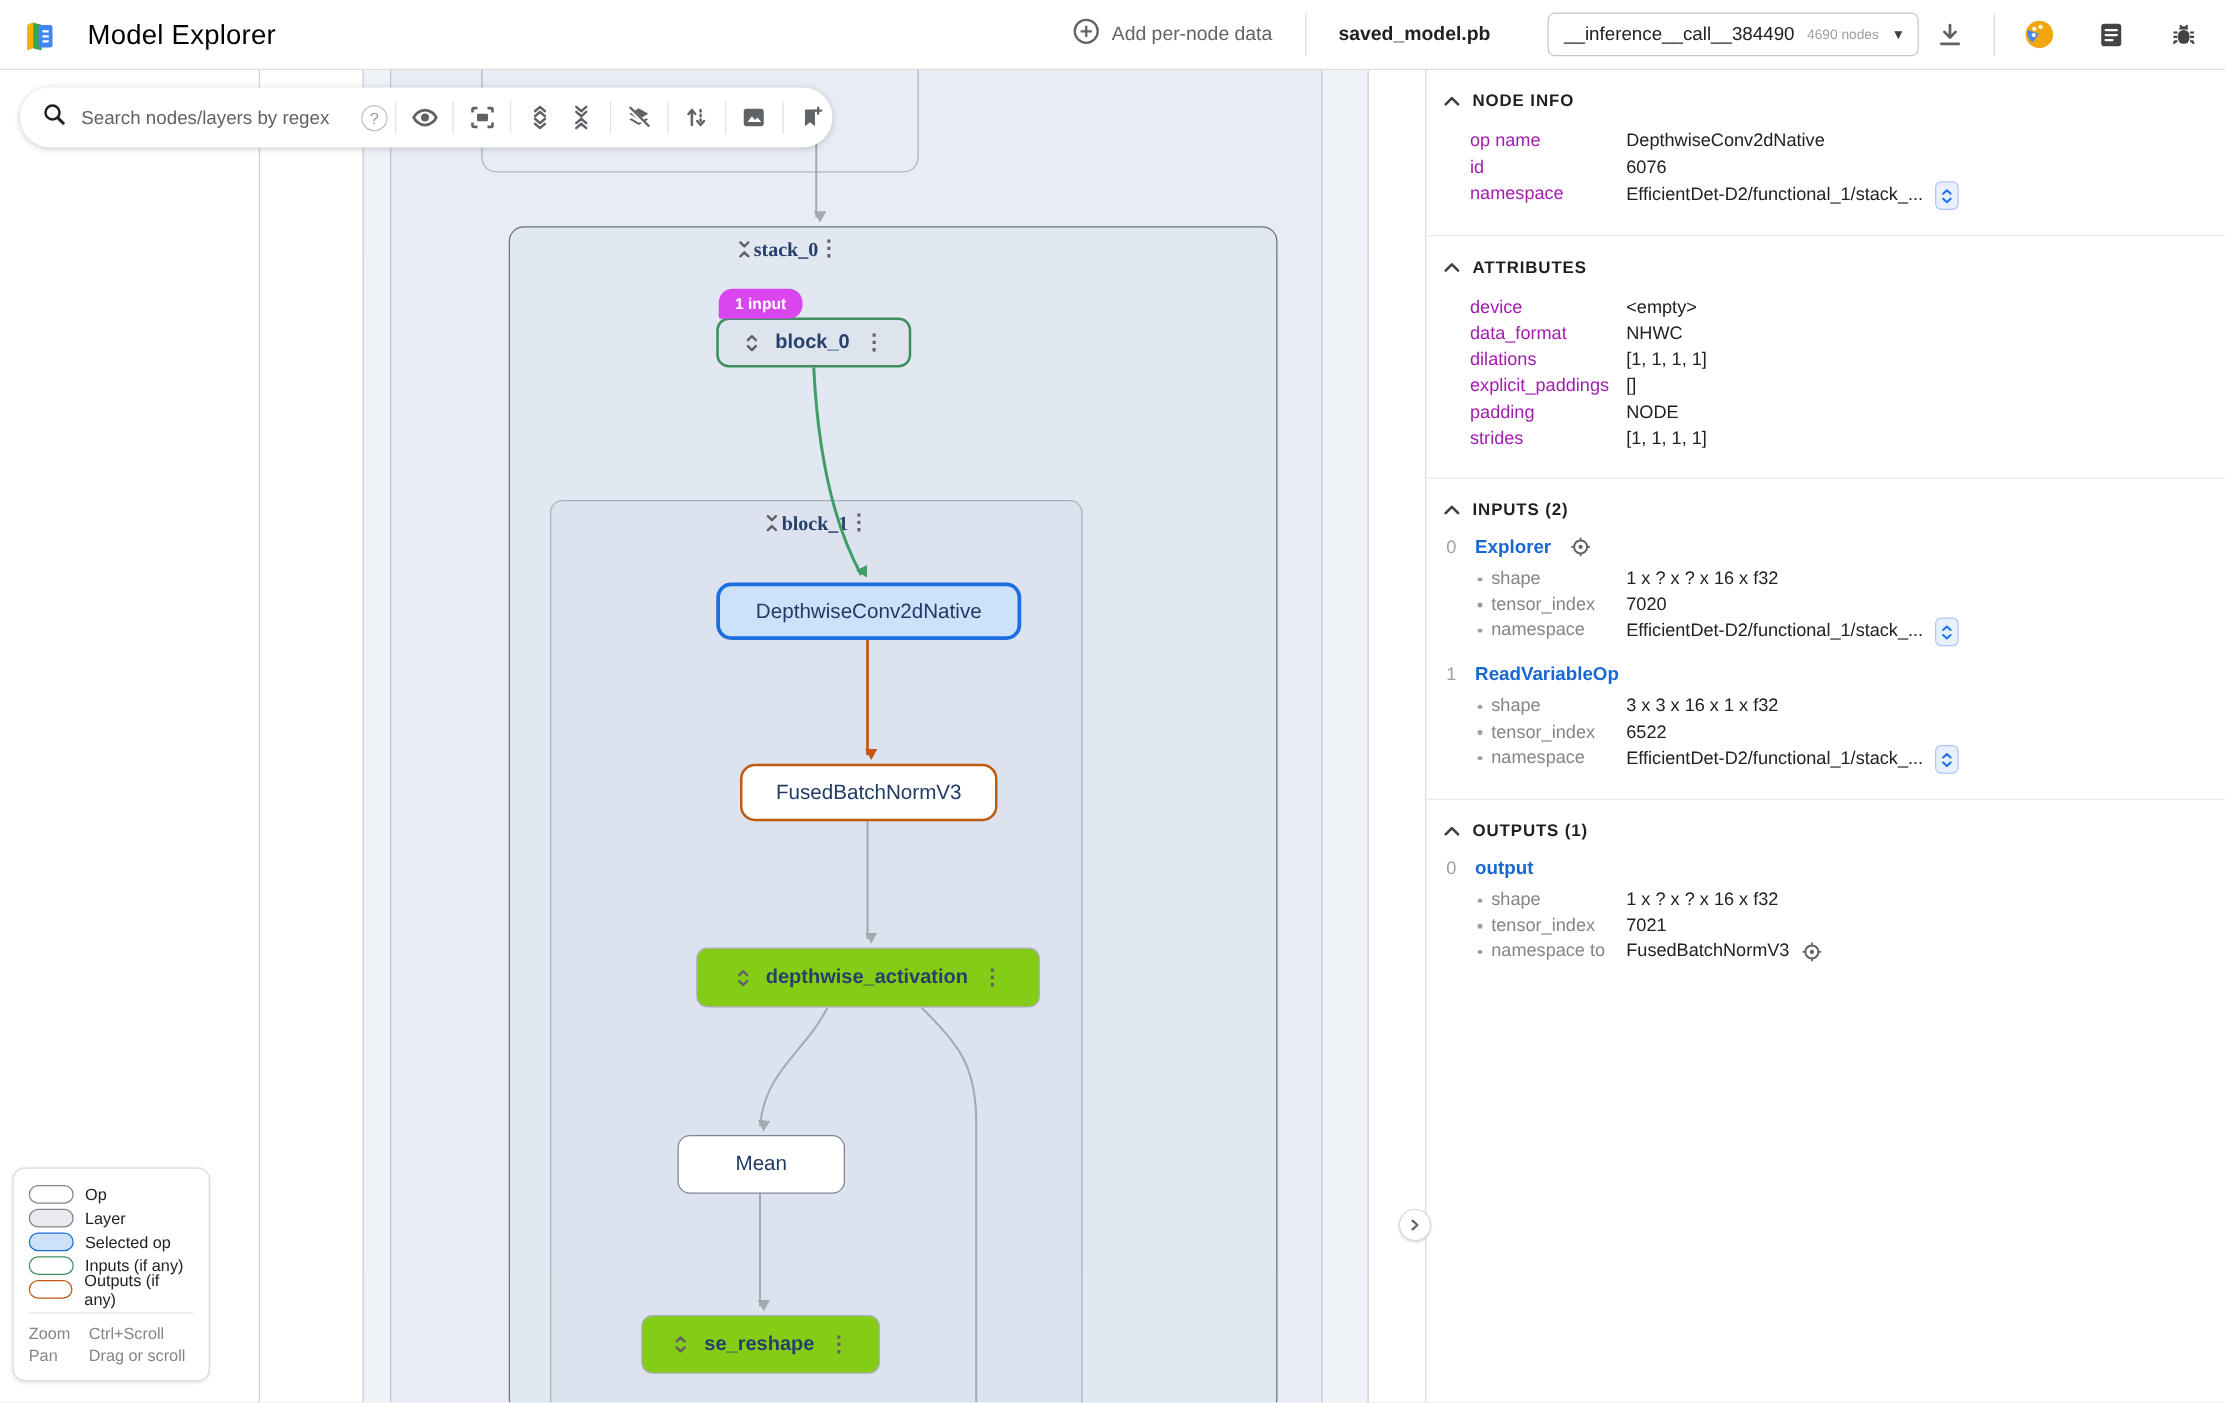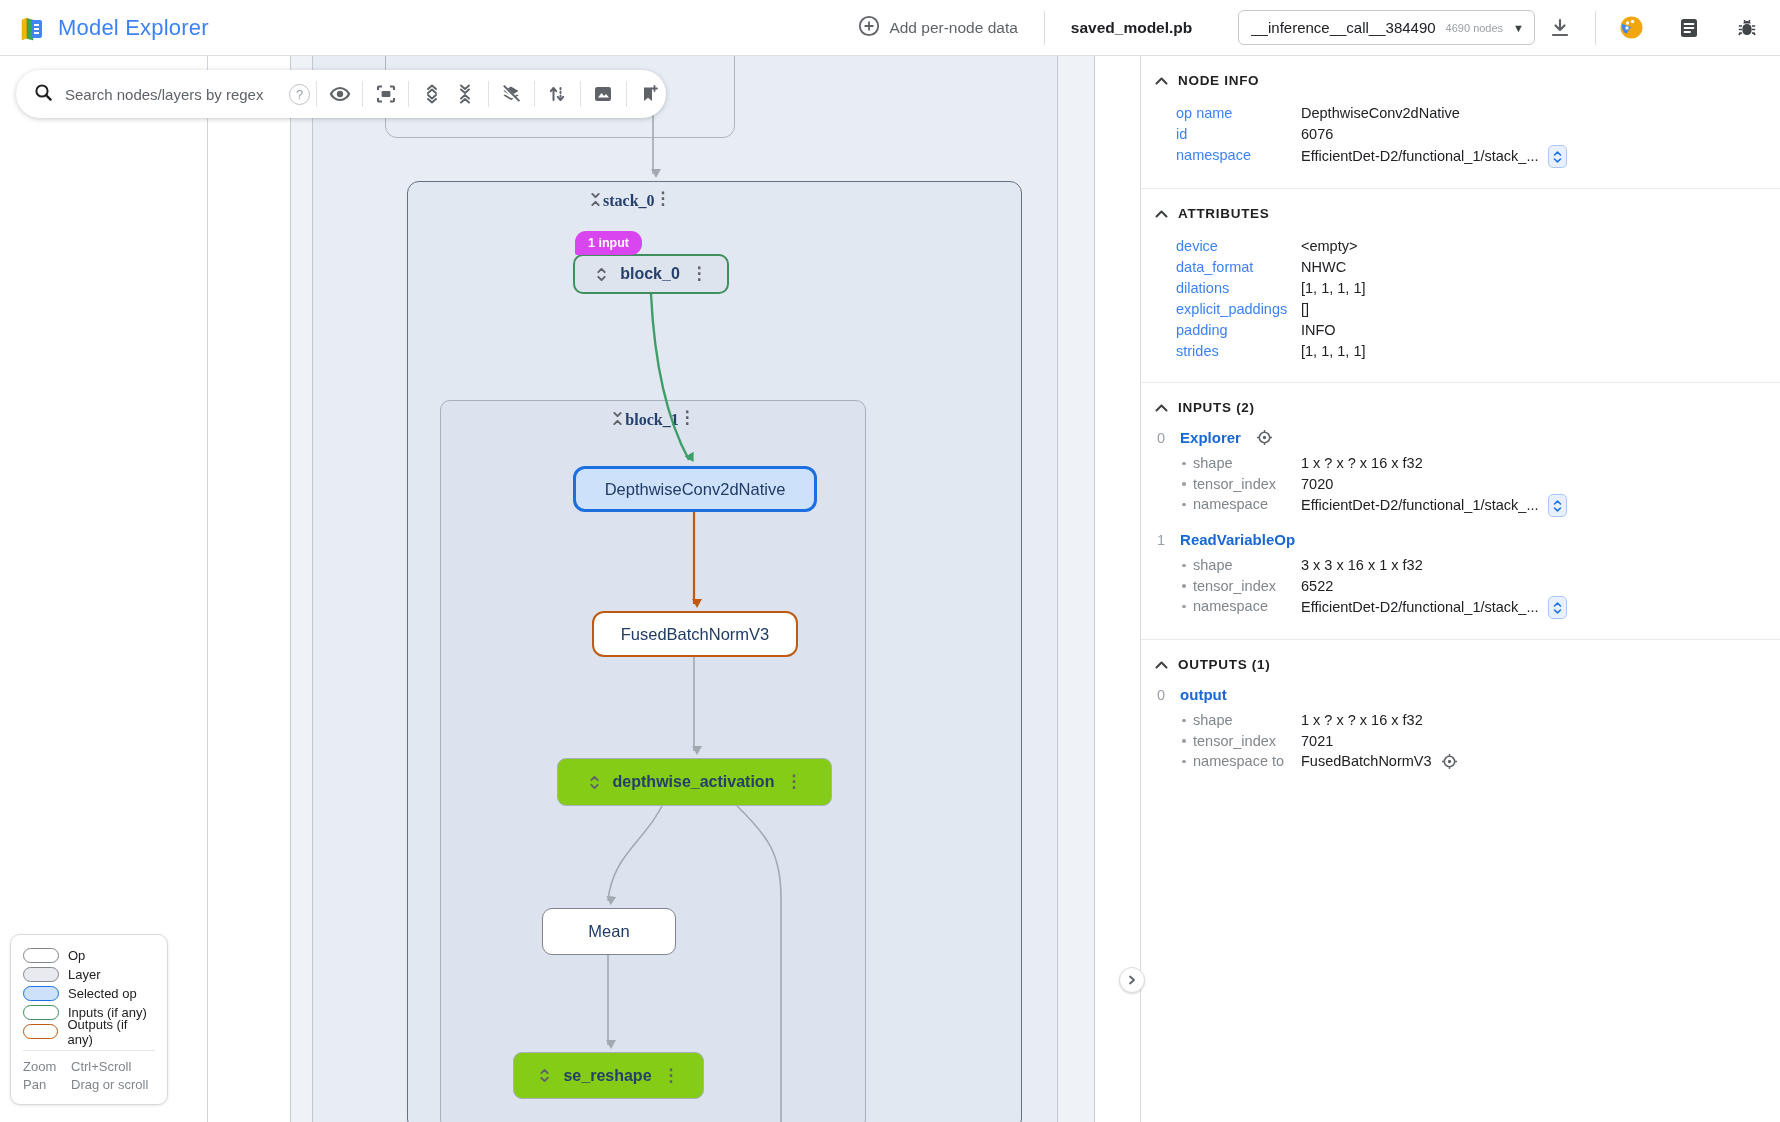--- a/index.html
+++ b/index.html
@@ -3,21 +3,21 @@
 <meta charset="utf-8">
 <style>
   html,body{margin:0;padding:0;background:#fff;}
   .screen{position:relative;width:1780px;height:1122px;overflow:hidden;
     font-family:"Liberation Sans",sans-serif;color:#202124;background:#fff;
     outline:1px solid #c9c9c9;}
   
   .app-header{position:absolute;left:0;top:0;width:1780px;height:56px;background:#fff;
     border-bottom:1px solid #dcdfe3;display:flex;align-items:center;box-sizing:border-box;}
   .logo{margin-left:18px;display:flex;align-items:center;}
-  .app-title{margin-left:12px;font-size:22px;color:#3b82f6;font-weight:500;letter-spacing:.2px;}
+  .app-title{margin-left:24px;font-size:22px;color:#000000;font-weight:500;letter-spacing:.2px;}
   .hdr-spacer{flex:1;}
   .add-node-data{display:flex;align-items:center;gap:9px;color:#5f6368;font-size:15.5px;cursor:pointer;}
   .hdr-divider{width:1px;height:34px;background:#dadce0;margin:0 26px;}
   .model-file{font-weight:700;font-size:15.5px;color:#202124;margin-right:12px;}
   .graph-selector{display:flex;align-items:center;gap:10px;border:1px solid #c4c7cc;border-radius:6px;
     height:33px;padding:0 10px 0 12px;cursor:pointer;margin-left:34px;}
   .graph-selector .gs-value{font-size:15px;color:#202124;}
   .graph-selector .gs-count{font-size:11px;color:#9aa0a6;}
   .gs-arrow{font-size:11px;color:#3c4043;}
   .hdr-iconbtn{width:38px;height:38px;display:flex;align-items:center;justify-content:center;cursor:pointer;}
@@ -81,21 +81,21 @@
     z-index:20;cursor:pointer;}
   
   .info-panel{position:absolute;left:1140px;top:56px;width:640px;height:1066px;background:#fff;
     border-left:1px solid #dadce0;box-sizing:border-box;overflow:hidden;}
   .section{padding:17px 20px 20px 14px;}
   .section + .section{border-top:1px solid #e8eaed;}
   .section-header{display:flex;align-items:center;gap:10px;cursor:pointer;}
   .section-title{font-size:13.5px;font-weight:700;letter-spacing:.7px;color:#1f1f1f;}
   .kv-rows{margin:15px 0 0 21px;}
   .kv-row{display:grid;grid-template-columns:125px 1fr;column-gap:0;line-height:21px;font-size:14.5px;}
-  .kv-label{color:#3b82f6;}
+  .kv-label{color:#a21caf;}
   .kv-value{color:#202124;display:flex;align-items:center;gap:9px;}
   .ns-chip{display:inline-flex;align-items:center;justify-content:center;width:17px;height:21px;background:#e8f0fe;
     border:1px solid #a8c7fa;border-radius:5px;cursor:pointer;flex:none;}
   .io-item{margin-top:14px;}
   .io-item-header{display:flex;align-items:center;gap:15px;margin-left:2px;}
   .io-index{color:#9aa0a6;font-size:14.5px;}
   .io-name{color:#1967d2;font-size:15px;font-weight:700;cursor:pointer;}
   .target-btn{display:flex;align-items:center;cursor:pointer;}
   .io-rows{margin:7px 0 0 26px;}
   .io-row{display:grid;grid-template-columns:120px 1fr;line-height:20.5px;font-size:14.5px;}
@@ -428,21 +428,21 @@
         <div class="kv-row">
           <span class="kv-label">dilations</span>
           <span class="kv-value">[1, 1, 1, 1]</span>
         </div>
         <div class="kv-row">
           <span class="kv-label">explicit_paddings</span>
           <span class="kv-value">[]</span>
         </div>
         <div class="kv-row">
           <span class="kv-label">padding</span>
-          <span class="kv-value">INFO</span>
+          <span class="kv-value">NODE</span>
         </div>
         <div class="kv-row">
           <span class="kv-label">strides</span>
           <span class="kv-value">[1, 1, 1, 1]</span>
         </div>
       </div>
     </div>
 
     <div class="section">
       <div class="section-header">

